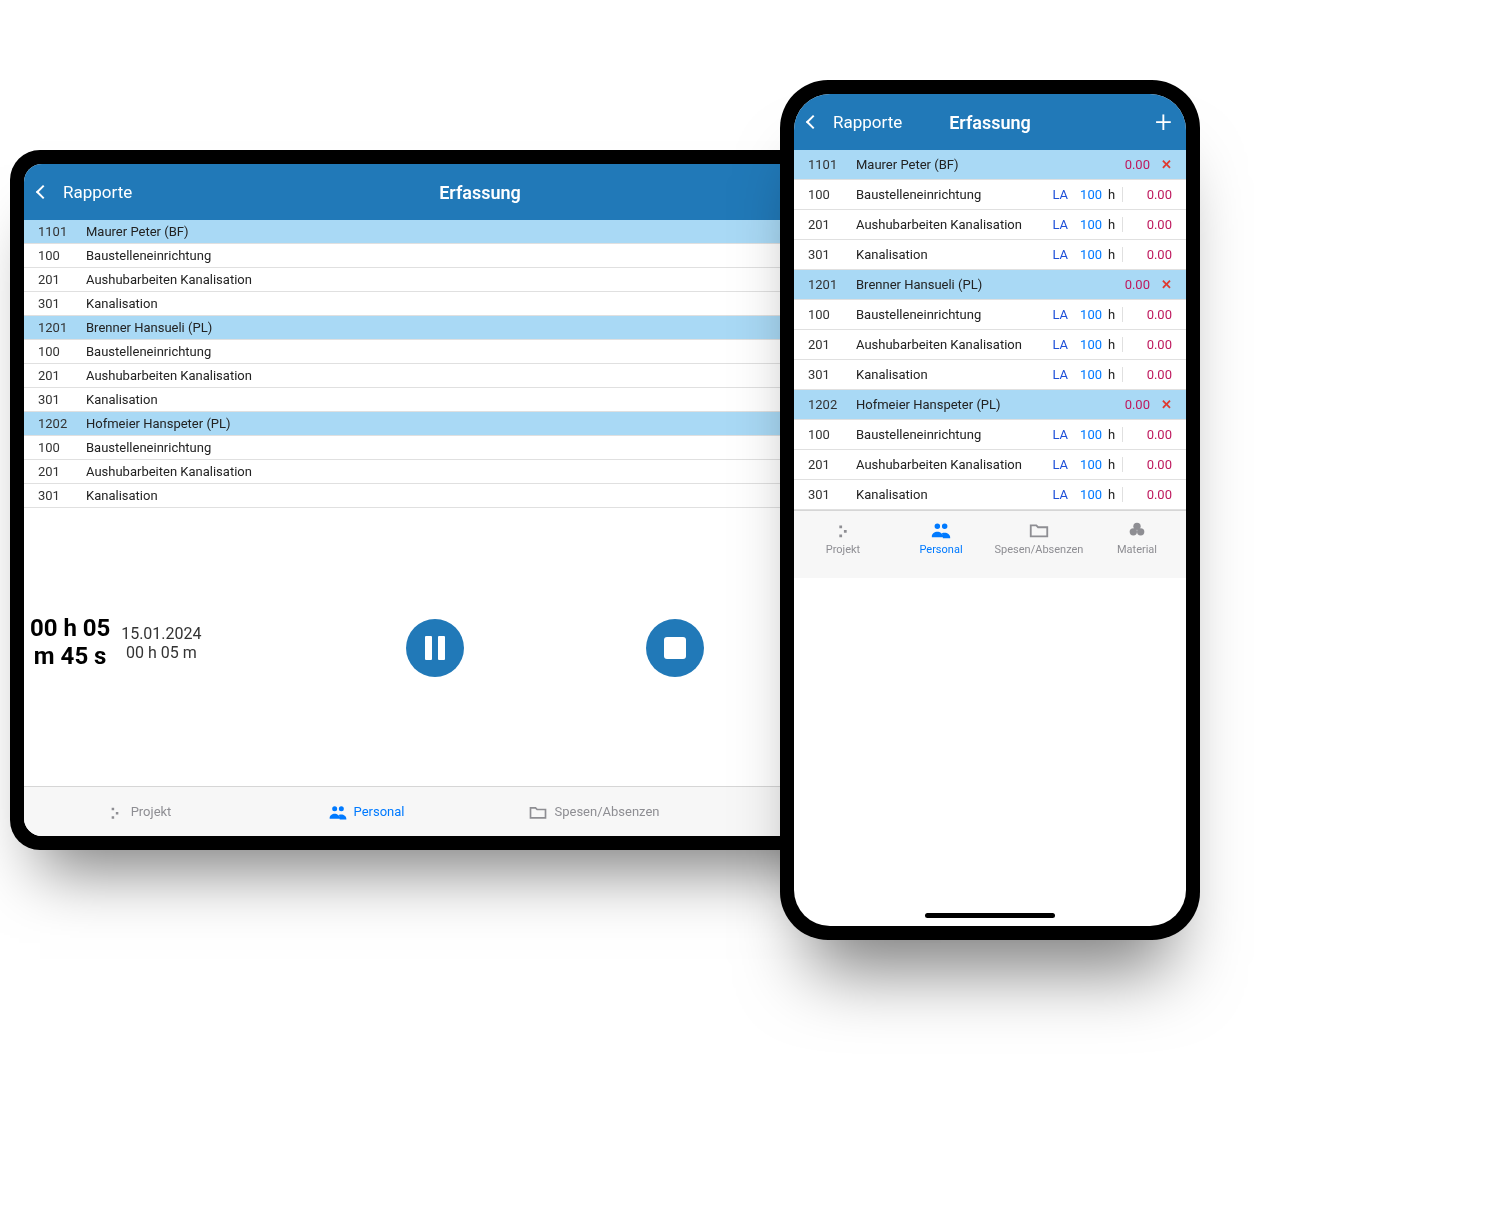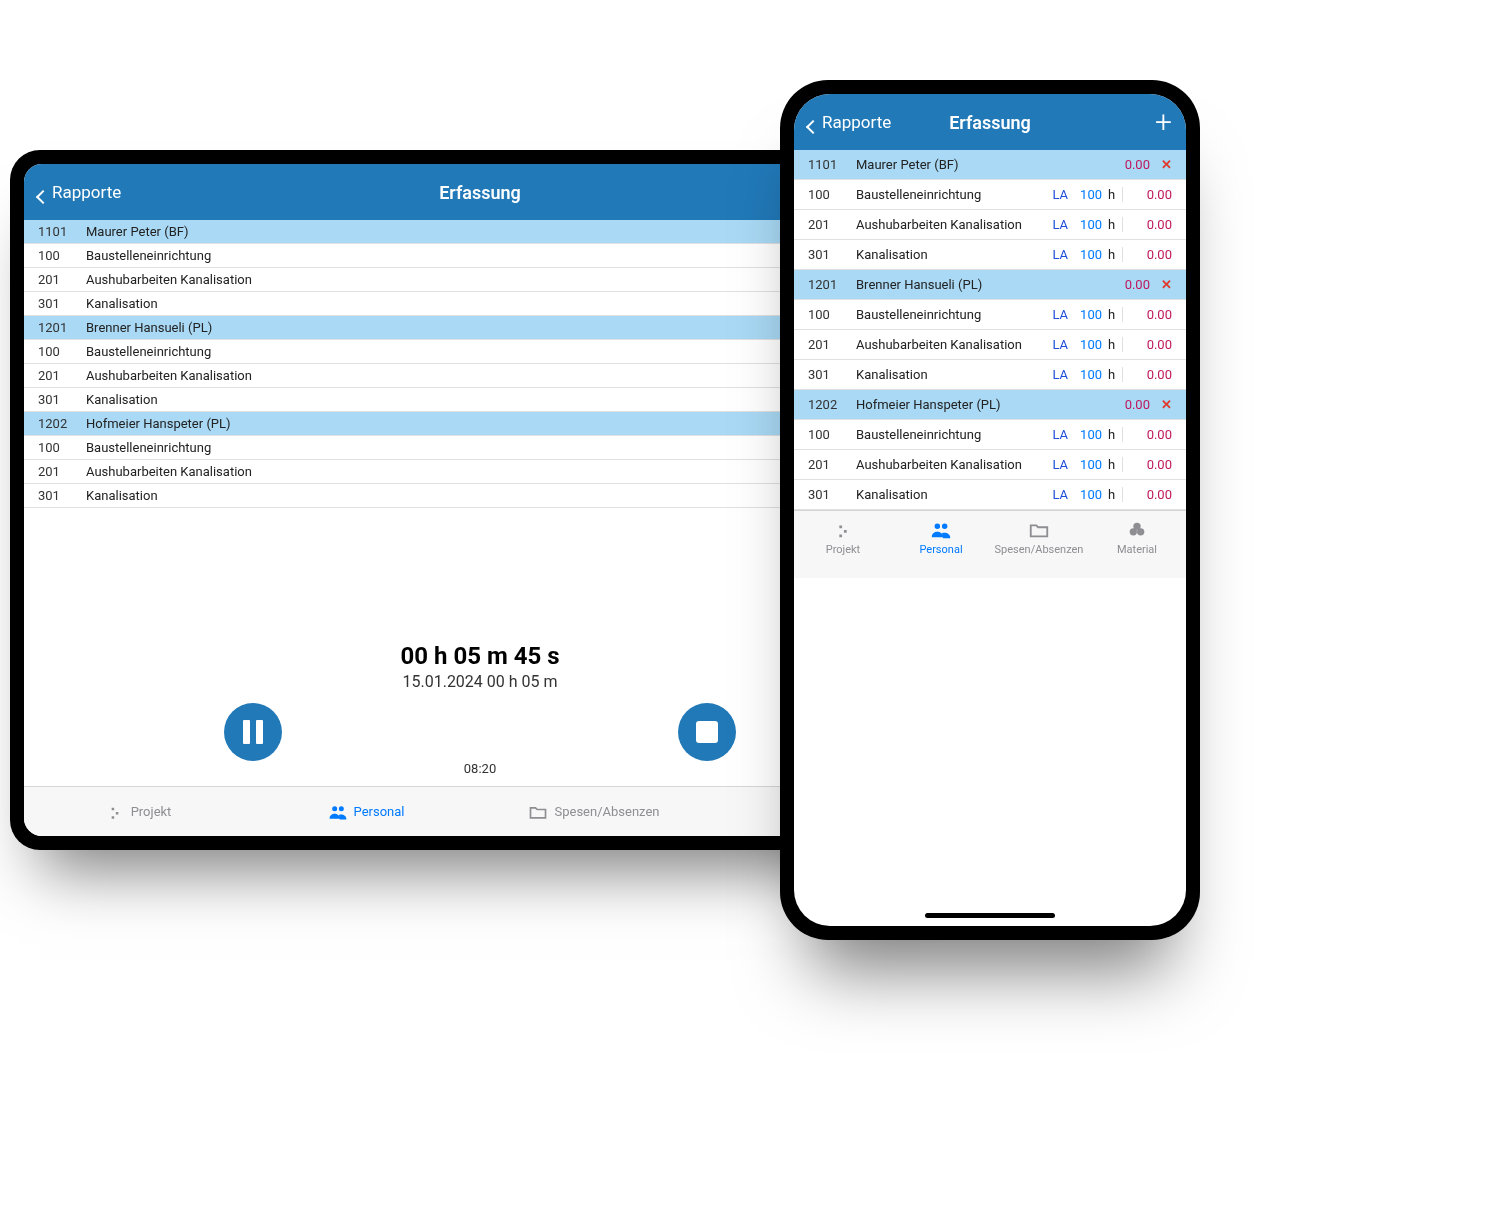--- a/index.html
+++ b/index.html
@@ -86,22 +86,22 @@
     align-items: center;
     padding: 0 14px;
     font-size: 17px;
     position: relative;
   }
   .tablet .navbar { height: 56px; }
   .phone .navbar  { height: 56px; }
 
   .nav-back {
     display: flex;
-    align-items: flex-end;
-    gap: 4px;
+    align-items: center;
+    gap: 15px;
     font-size: 17px;
   }
   .nav-title {
     position: absolute;
     left: 0; right: 0;
     text-align: center;
     font-weight: 600;
     font-size: 18px;
     pointer-events: none;
   }
@@ -155,21 +155,21 @@
   .phone .row .la,
   .phone .row .lav,
   .phone .row .unit { border-left: 0; }
   .phone .row .amt { border-left: 1px solid var(--row-border); padding-left: 6px;}
   .phone .row.person .amt { border-left: none; }
 
   
   .timer-wrap {
     flex: 1;
     display: flex;
-    flex-direction: column;
+    flex-direction: row;
     align-items: center;
     justify-content: flex-end;
     padding-bottom: 10px;
     position: relative;
   }
   .timer-big {
     font-size: 24px;
     font-weight: 700;
     color: #000;
     text-align: center;

